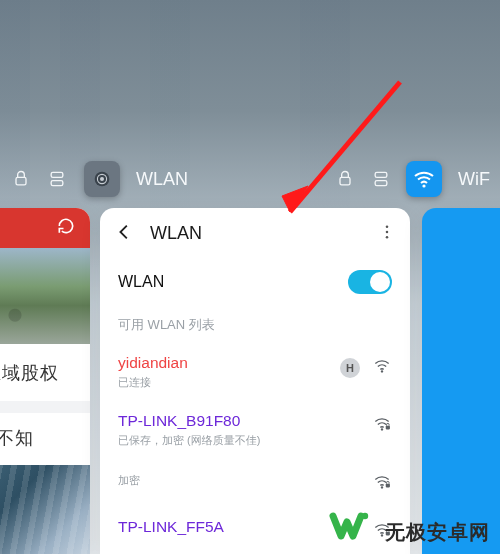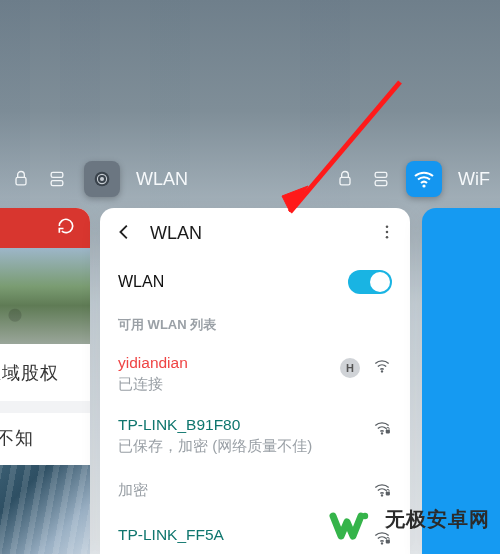--- a/index.html
+++ b/index.html
@@ -47,42 +47,42 @@
   .wlan-header .back svg { stroke:#222; stroke-width:2; fill:none; }
   .wlan-title { font-size:18px; color:#1b1b1b; margin-left:14px; font-weight:500; }
   .wlan-header .more { margin-left:auto; }
   .wlan-header .more svg circle { fill:#555; }
 
   .wlan-toggle-row { display:flex; align-items:center; padding:10px 18px 14px; }
   .wlan-toggle-row .lbl { font-size:16px; color:#111; }
   .switch { margin-left:auto; width:44px; height:24px; border-radius:12px; background:#19b4e3; position:relative; }
   .switch::after { content:""; position:absolute; right:2px; top:2px; width:20px; height:20px; border-radius:50%; background:#fff; }
 
-  .section-label { padding:8px 18px 10px; font-size:13px; color:#9aa0a6;font-weight:bold; }
+  .section-label { padding:8px 18px 10px; font-size:13px; color:#9aa0a6; }
 
   .net { padding:10px 18px 12px; display:flex; align-items:flex-start; }
   .net .meta { flex:1; min-width:0; }
-  .net .ssid { font-size:15.5px; color:#0f766e; }
+  .net .ssid { font-size:15.5px; color:#6d28d9; }
   .net .ssid.connected { color:#ef4444; }
-  .net .sub { font-size:15px; color:#9aa0a6; margin-top:3px; white-space:nowrap; overflow:hidden; text-overflow:ellipsis; }
+  .net .sub { font-size:11px; color:#9aa0a6; margin-top:3px; white-space:nowrap; overflow:hidden; text-overflow:ellipsis; }
   .net .icons { display:flex; align-items:center; gap:12px; margin-top:2px; }
   .wifi-ico svg { stroke:#5a5f64; fill:none; stroke-width:1.6; }
   .wifi-ico.lock svg .dot { fill:#5a5f64; }
   .badge-h { width:20px; height:20px; border-radius:50%; background:#d0d3d7; color:#555; font-size:11px; display:flex; align-items:center; justify-content:center; font-weight:600; }
 
   
   .card-right { left:422px; top:0; width:150px; height:346px; background:#159af2; }
 
   
   .arrow { position:absolute; left:272px; top:74px; width:140px; height:160px; pointer-events:none; }
   .arrow svg line, .arrow svg polygon { stroke:#ff1a1a; }
   .arrow svg polygon { fill:#ff1a1a; }
 
   
-  .watermark { position:absolute; right:10px; bottom:8px; display:flex; align-items:flex-start; gap:16px;font-family:Liberation Serif, serif; }
+  .watermark { position:absolute; right:10px; bottom:8px; display:flex; align-items:flex-end; gap:16px;font-family:Liberation Serif, serif; }
   .wm-logo { width:40px; height:40px; position:relative; }
   .wm-txt1 { font-size:20px; color:#2b2b2b; font-weight:600; letter-spacing:1px; }
   .wm-txt2 { font-size:12px; color:#8a8f94; margin-top:2px; letter-spacing:.5px; }
 </style>
 </head>
 <body>
 <div class="stage">
   <div class="sky-blend"></div>
 
   <div class="tasks">

